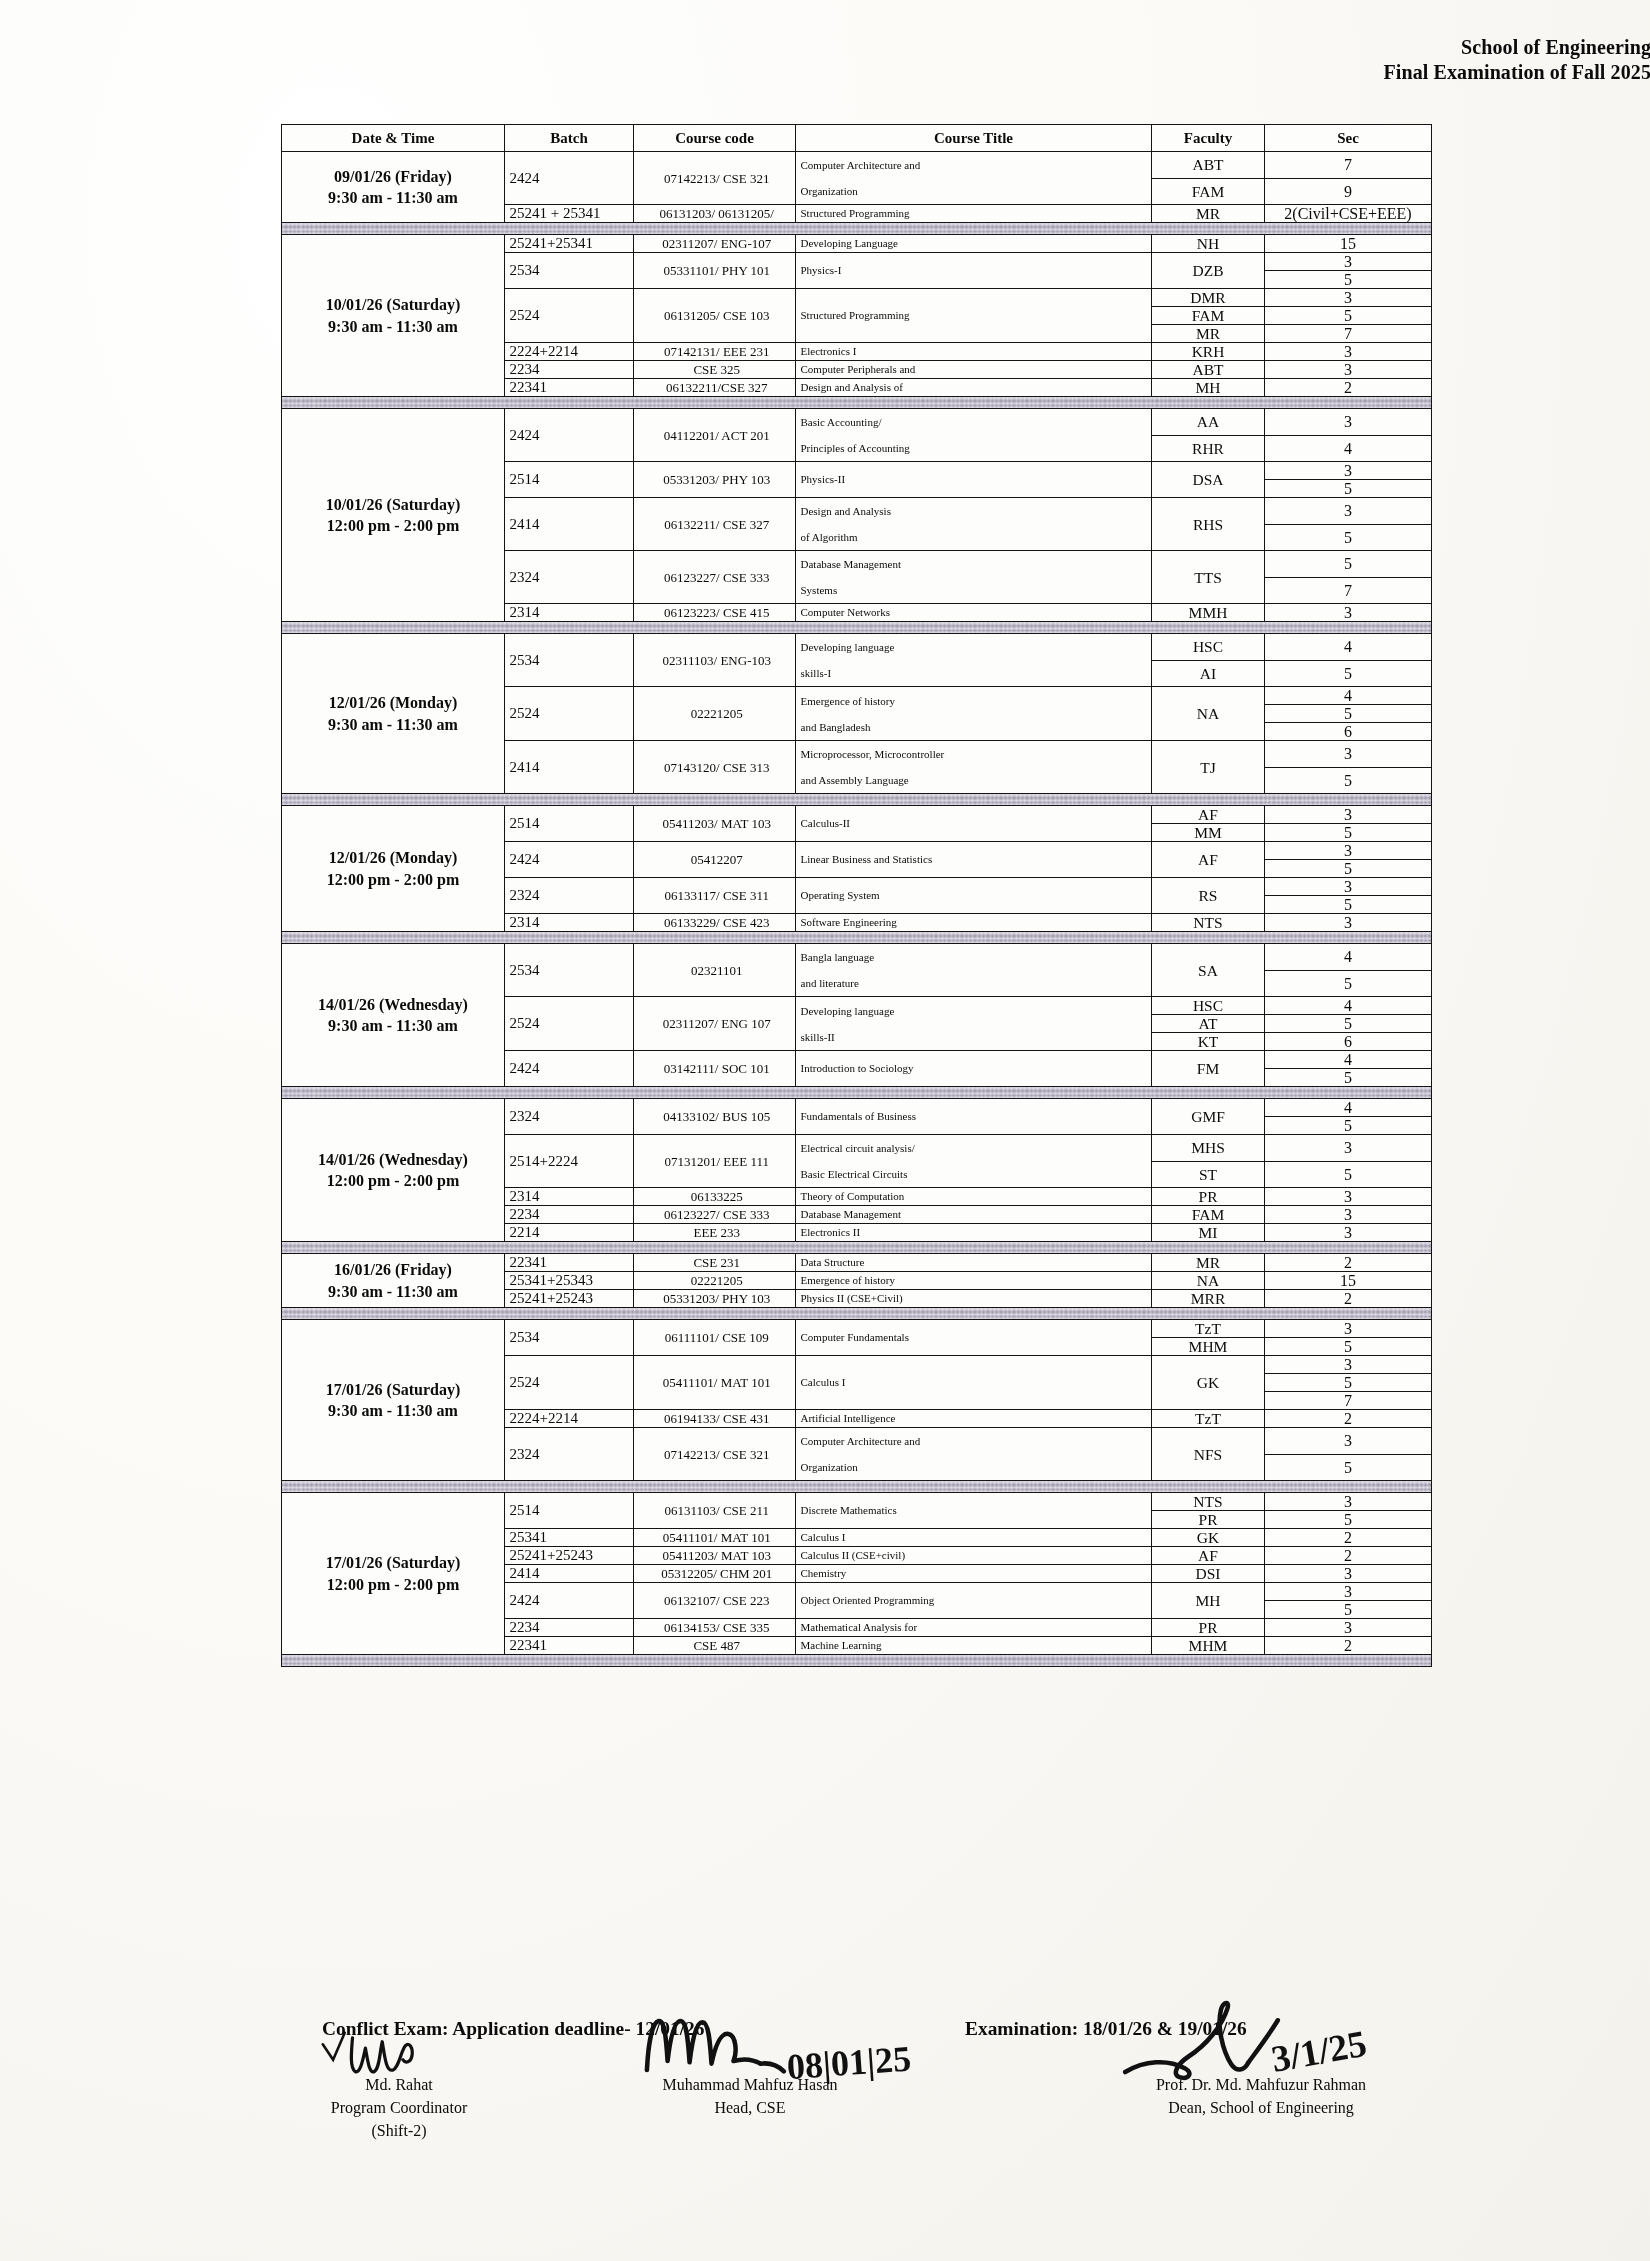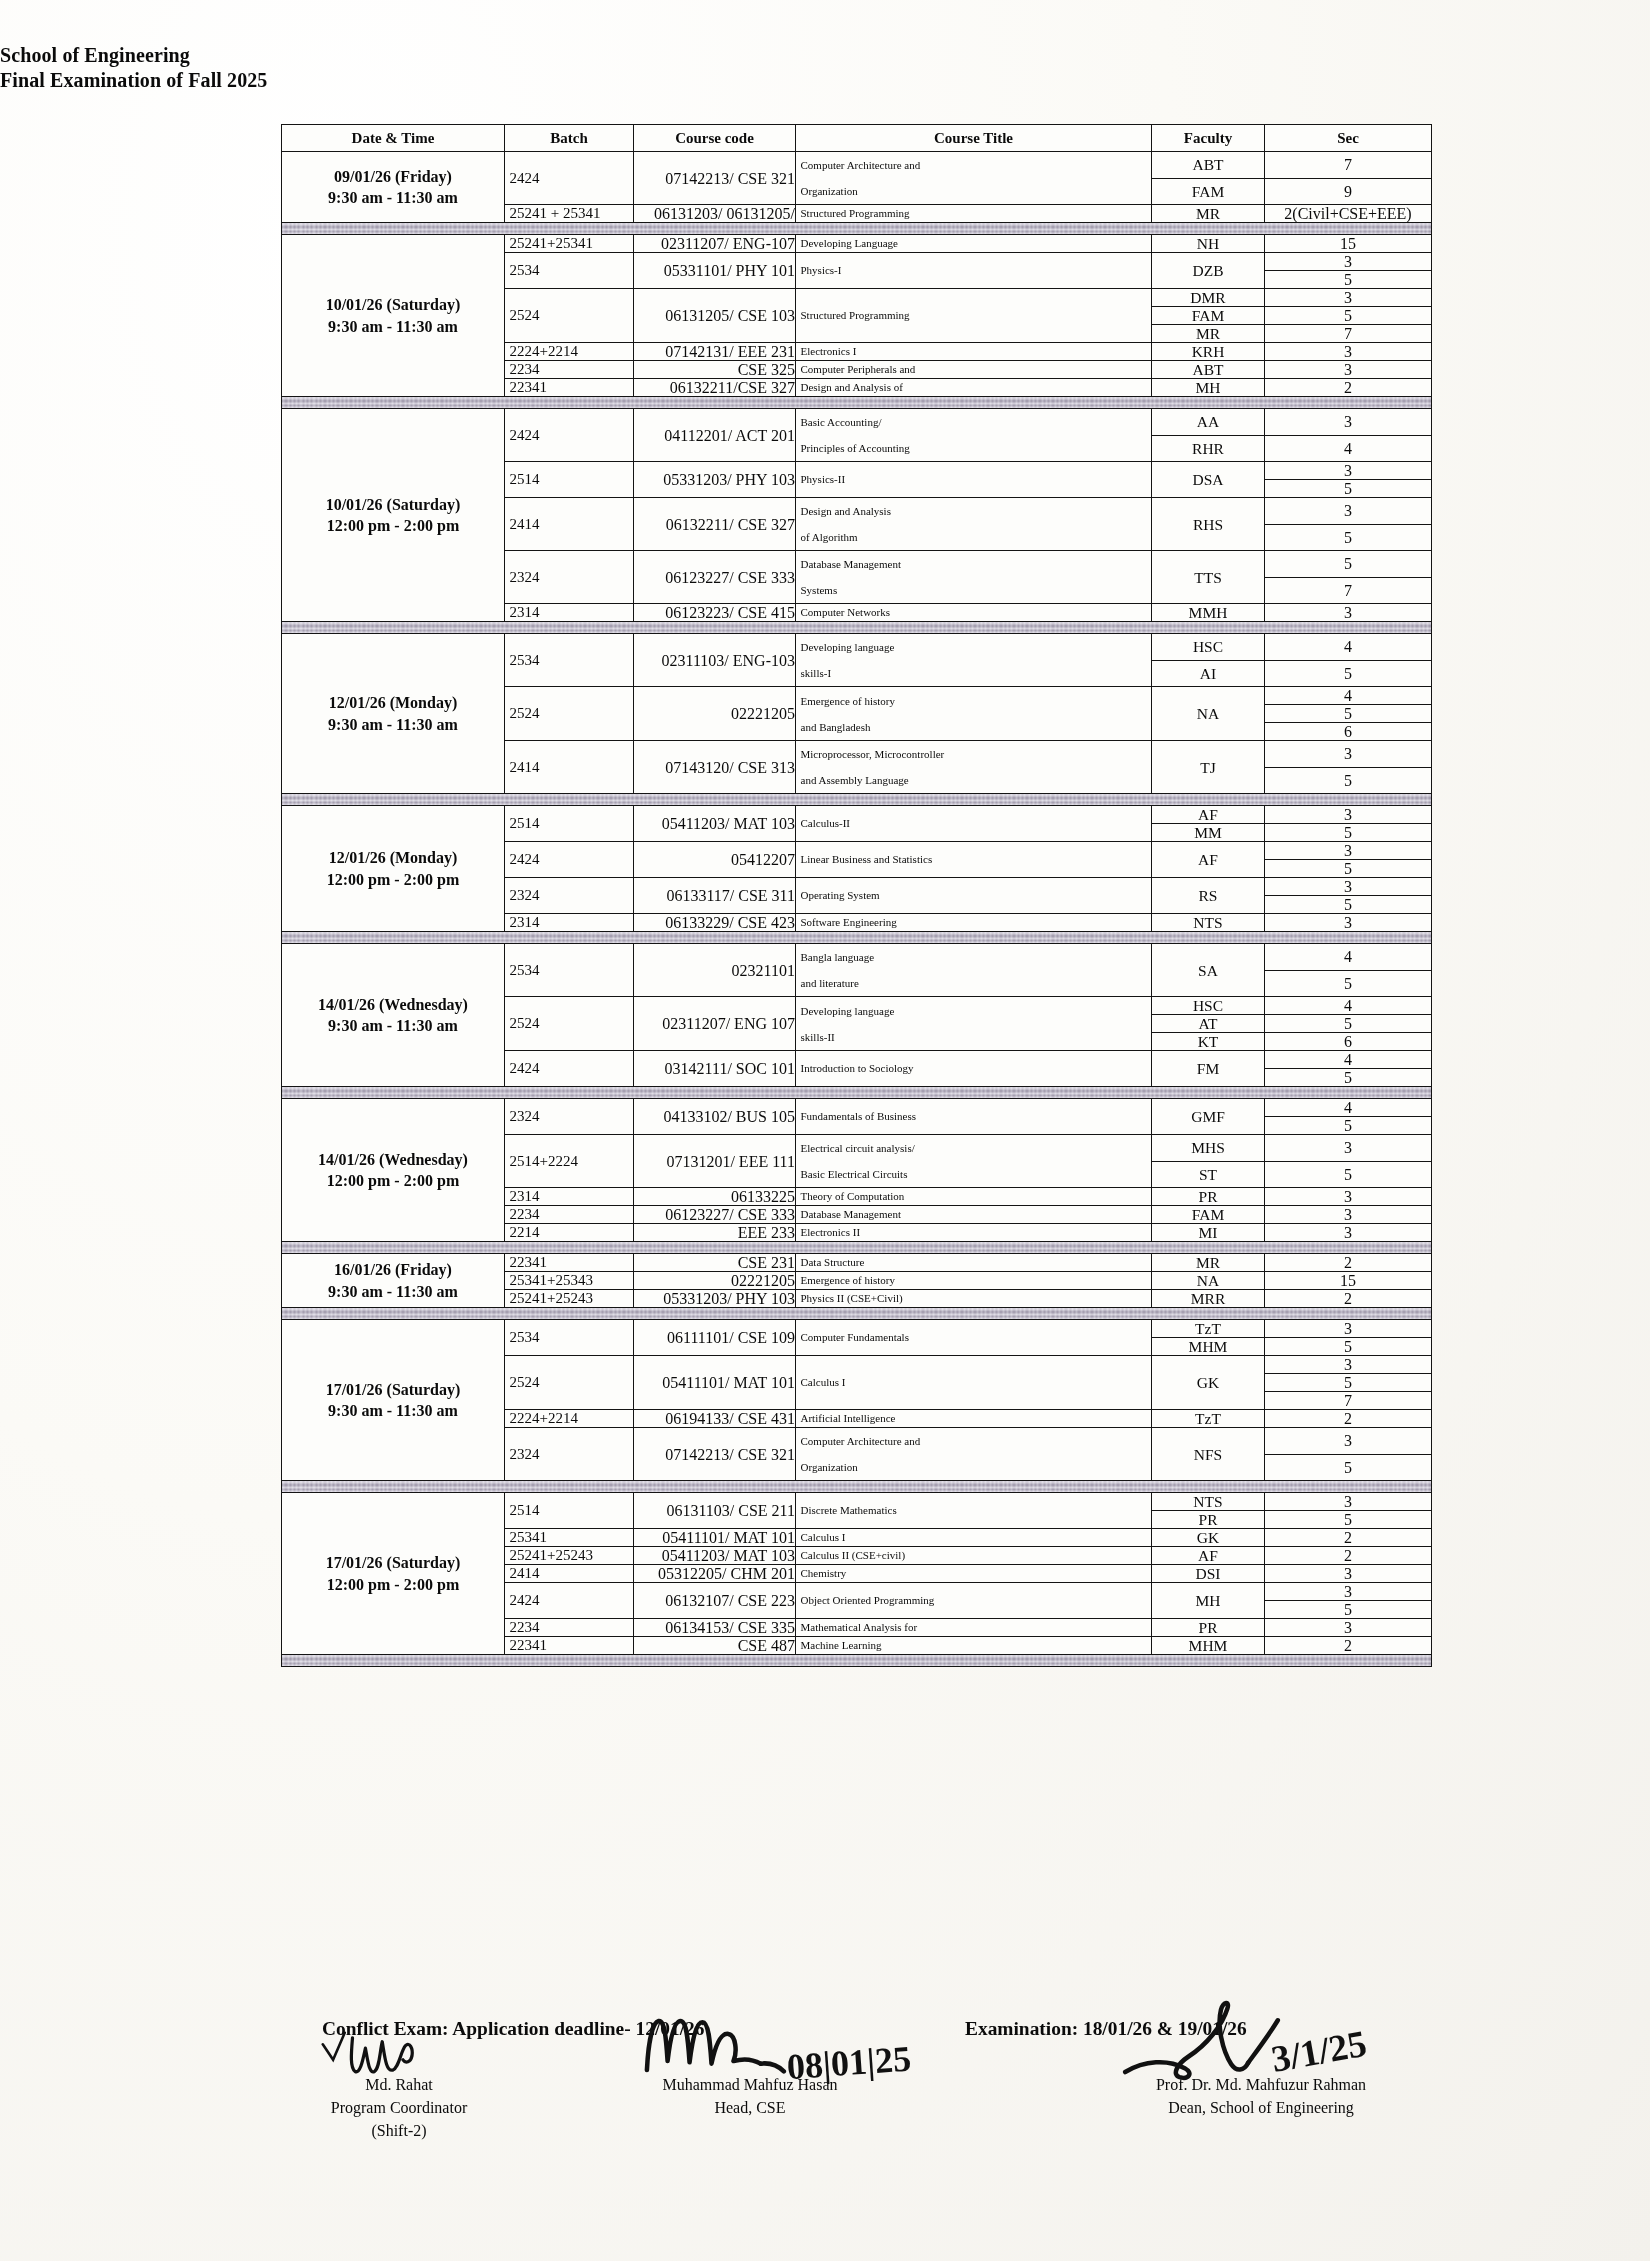--- a/index.html
+++ b/index.html
@@ -14,22 +14,22 @@
   
   .page-tint{
     position:absolute;inset:0;
     background:
       radial-gradient(ellipse at 20% 10%, #ffffff 0%, #fbfaf6 45%, #f3f1ec 100%);
     pointer-events:none;
   }
   .sheet{position:absolute;inset:0;}
 
   .doc-header{
-    position:absolute;left:0;right:0;top:43px;
-    text-align:left;
+    position:absolute;left:0;right:0;top:35px;
+    text-align:right;
   }
   .doc-header div{
     font-weight:bold;
     font-size:20px;
     line-height:25px;
     letter-spacing:0.1px;
   }
 
   
   .tbl{
@@ -78,21 +78,21 @@
   }
 
   td.date{
     text-align:center;
     font-weight:bold;
     font-size:16px;
     line-height:21.3px;
     padding:1.3px 2.6px;
   }
   td.batch{ padding-left:4.5px; text-align:left; font-size:15px;}
-  td.code { padding-left:4.5px; text-align:right; font-size:16px;}
+  td.code { padding-left:4.5px; text-align:center; font-size:13px;}
   td.title{ padding-left:4.5px; text-align:left; font-size:11px;}
   td.fac  { text-align:center; font-size:15.5px;}
   td.sec  { text-align:center; font-size:16px;}
 
   
   .t2{display:block;line-height:26px;}
 
   
   .foot-line{
     position:absolute; top:2018px; left:0; right:0;

